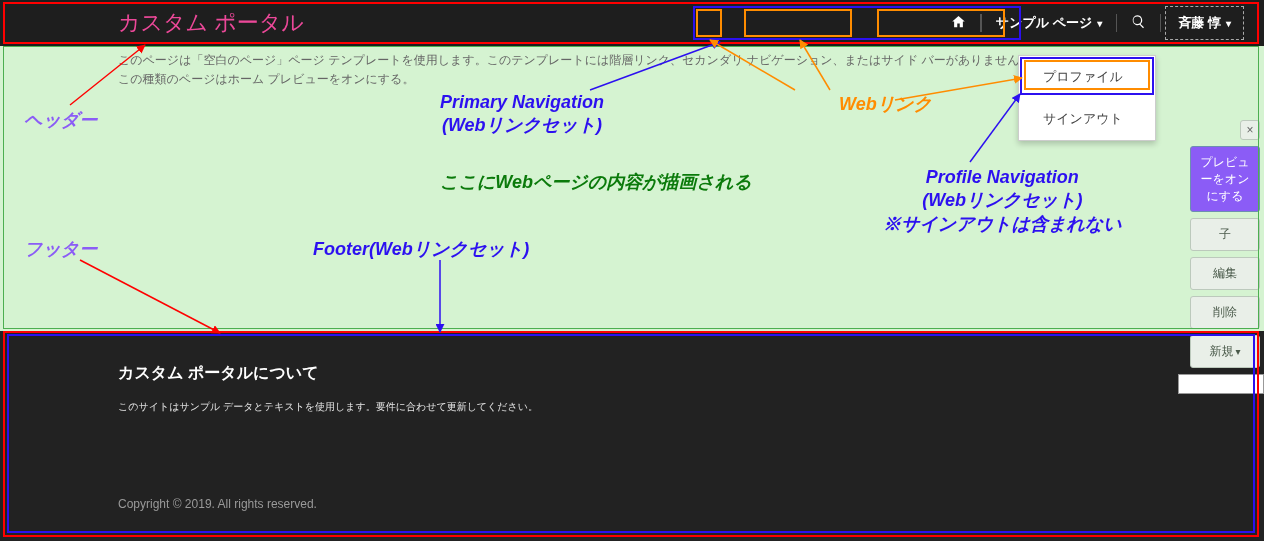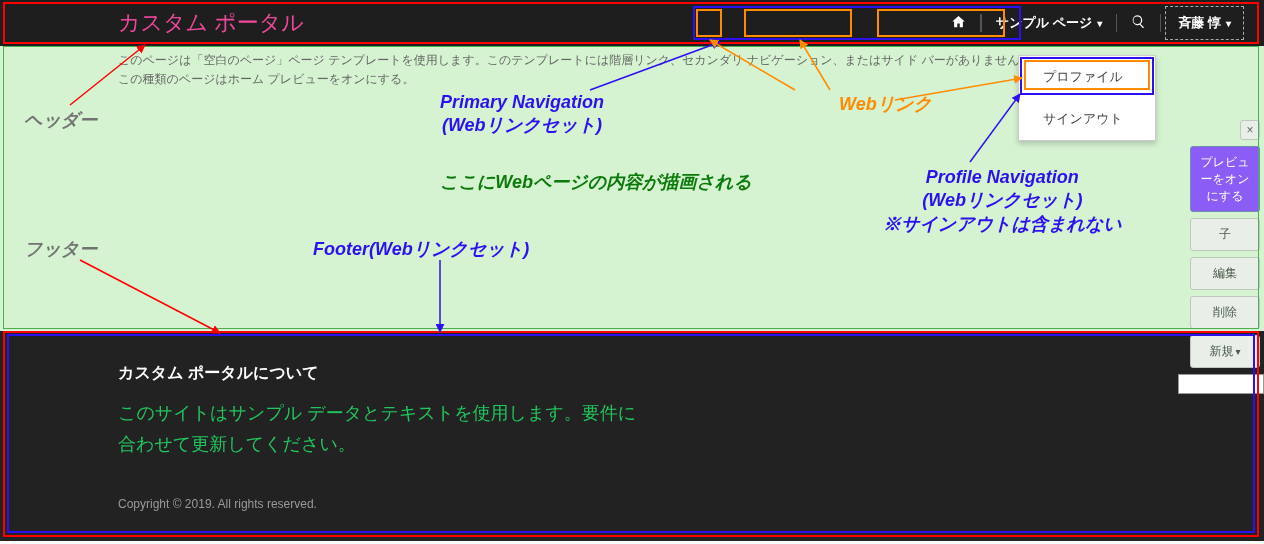--- a/index.html
+++ b/index.html
@@ -20,42 +20,42 @@
     .dropdown { position:absolute; top:55px; right:108px; width:138px; background:#fff; border:1px solid #ccc; box-shadow:0 3px 6px rgba(0,0,0,.2); }
     .dd-item { padding:12px 24px; font-size:13px; color:#444; cursor:pointer; }
 
     
     .body-area { position:absolute; top:46px; left:0; right:0; height:285px; background:#d5f3d1; }
     .body-text { position:absolute; top:5px; left:118px; font-size:12px; color:#666; line-height:1.6; }
 
     
     .ftr { position:absolute; top:331px; left:0; right:0; height:210px; background:#222; padding:32px 0 0 118px; }
     .ftr-title { color:#fff; font-size:16px; font-weight:600; margin-bottom:14px; }
-    .ftr-desc { color:#22c55e; font-size:18px; max-width:520px; line-height:1.7; }
+    .ftr-desc { color:#e5e5e5; font-size:10px; max-width:520px; line-height:1.7; }
     .ftr-copy { position:absolute; bottom:30px; left:118px; color:#999; font-size:12px; }
 
     
     .rtb { position:absolute; top:120px; right:0; width:88px; }
     .rtb-close { position:absolute; top:0; right:4px; width:20px; height:20px; background:#e9efe8; border:1px solid #bcc9bc; border-radius:3px; font-size:12px; color:#666; display:flex; align-items:center; justify-content:center; cursor:pointer; }
     .rtb-list { margin-top:26px; }
     .rtb-btn { display:block; width:70px; margin:0 4px 6px auto; padding:7px 6px; background:#e9efe8; border:1px solid #bcc9bc; border-radius:3px; font-size:12px; color:#4a5a4a; text-align:center; cursor:pointer; }
     .rtb-btn.primary { background:#8b5cf6; border-color:#6d8fb0; color:#fff; line-height:1.4; }
     .rtb-btn .caret2 { font-size:10px; margin-left:2px; }
     .rtb-input { width:86px; height:20px; margin:2px 0 0 auto; border:1px solid #999; background:#fff; display:block; }
 
     
     .box { position:absolute; pointer-events:none; }
     .b-red { border:2px solid #f00; }
     .b-blue { border:2px solid #2c10f0; }
     .b-green { border:1px solid #4caf50; }
     .b-orange { border:2px solid #ff8c00; }
 
     
     .lbl { position:absolute; font-weight:700; font-size:18px; white-space:nowrap;font-style:italic; }
-    .l-red { color:#737373; }
+    .l-red { color:#8b5cf6; }
     .l-blue { color:#2c10f0; }
     .l-green { color:#0b7a0b; }
     .l-orange { color:#ff8c00;margin-left:48px; }
 
     
     .arrows { position:absolute; top:0; left:0; width:1264px; height:544px; pointer-events:none; }
   </style>
 </head>
 <body>
 

